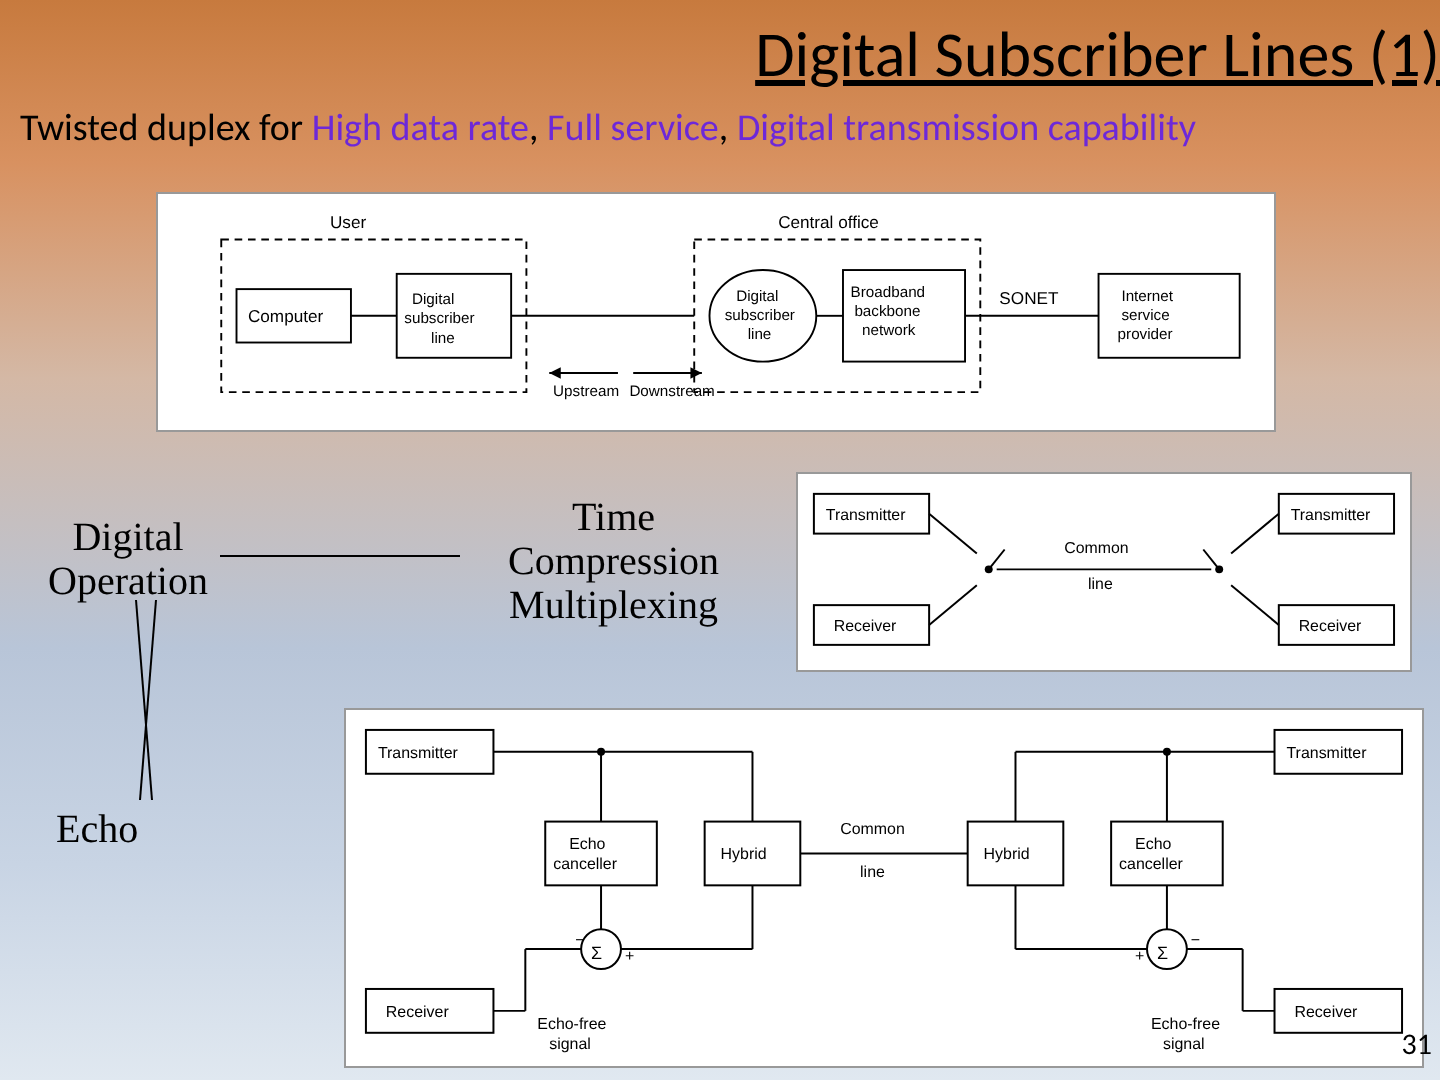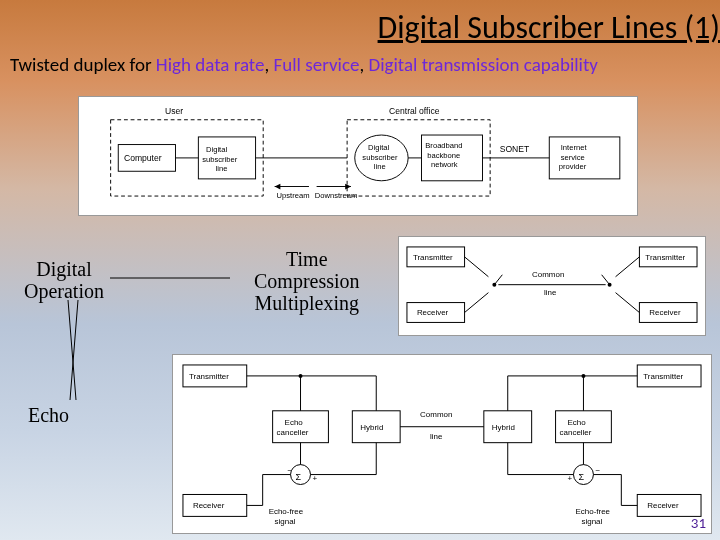--- a/index.html
+++ b/index.html
@@ -80,23 +80,23 @@
     top: 354px;
     left: 172px;
     width: 540px;
     height: 180px;
     background: #fff;
     border: 1px solid #999;
   }
   .pagenum {
     position: absolute;
     bottom: 8px;
-    right: 14px;
+    right: 4px;
     font-size: 15px;
-    color: #4c1d95;
+    color: #000000;
     font-family: Calibri, Arial, sans-serif;
   }
   .connector {
     position: absolute;
     pointer-events: none;
   }
   .dlabel { font-family: Arial, sans-serif; font-size: 9px; }
   .dlabelsm { font-family: Arial, sans-serif; font-size: 8px; }
 </style>
 </head>

